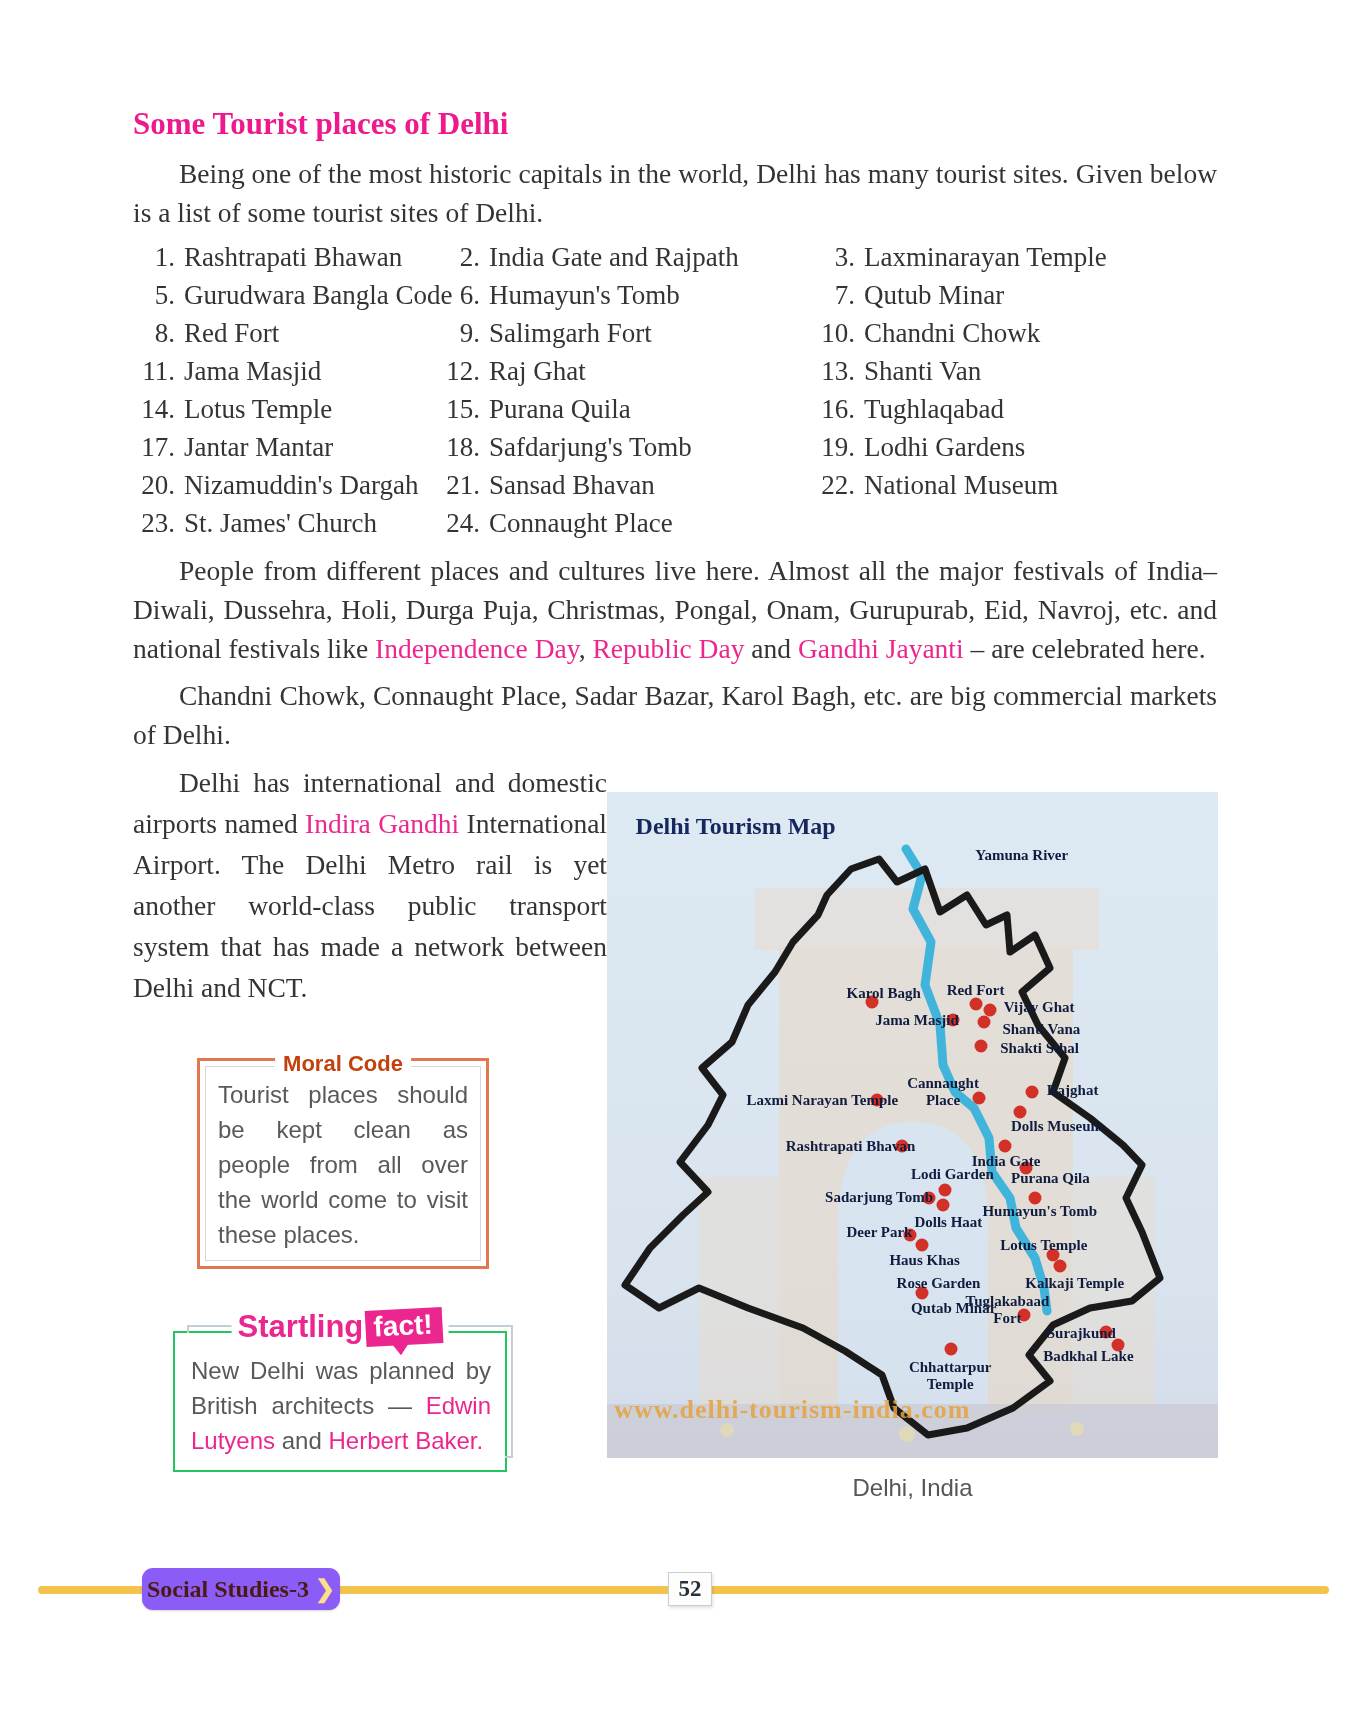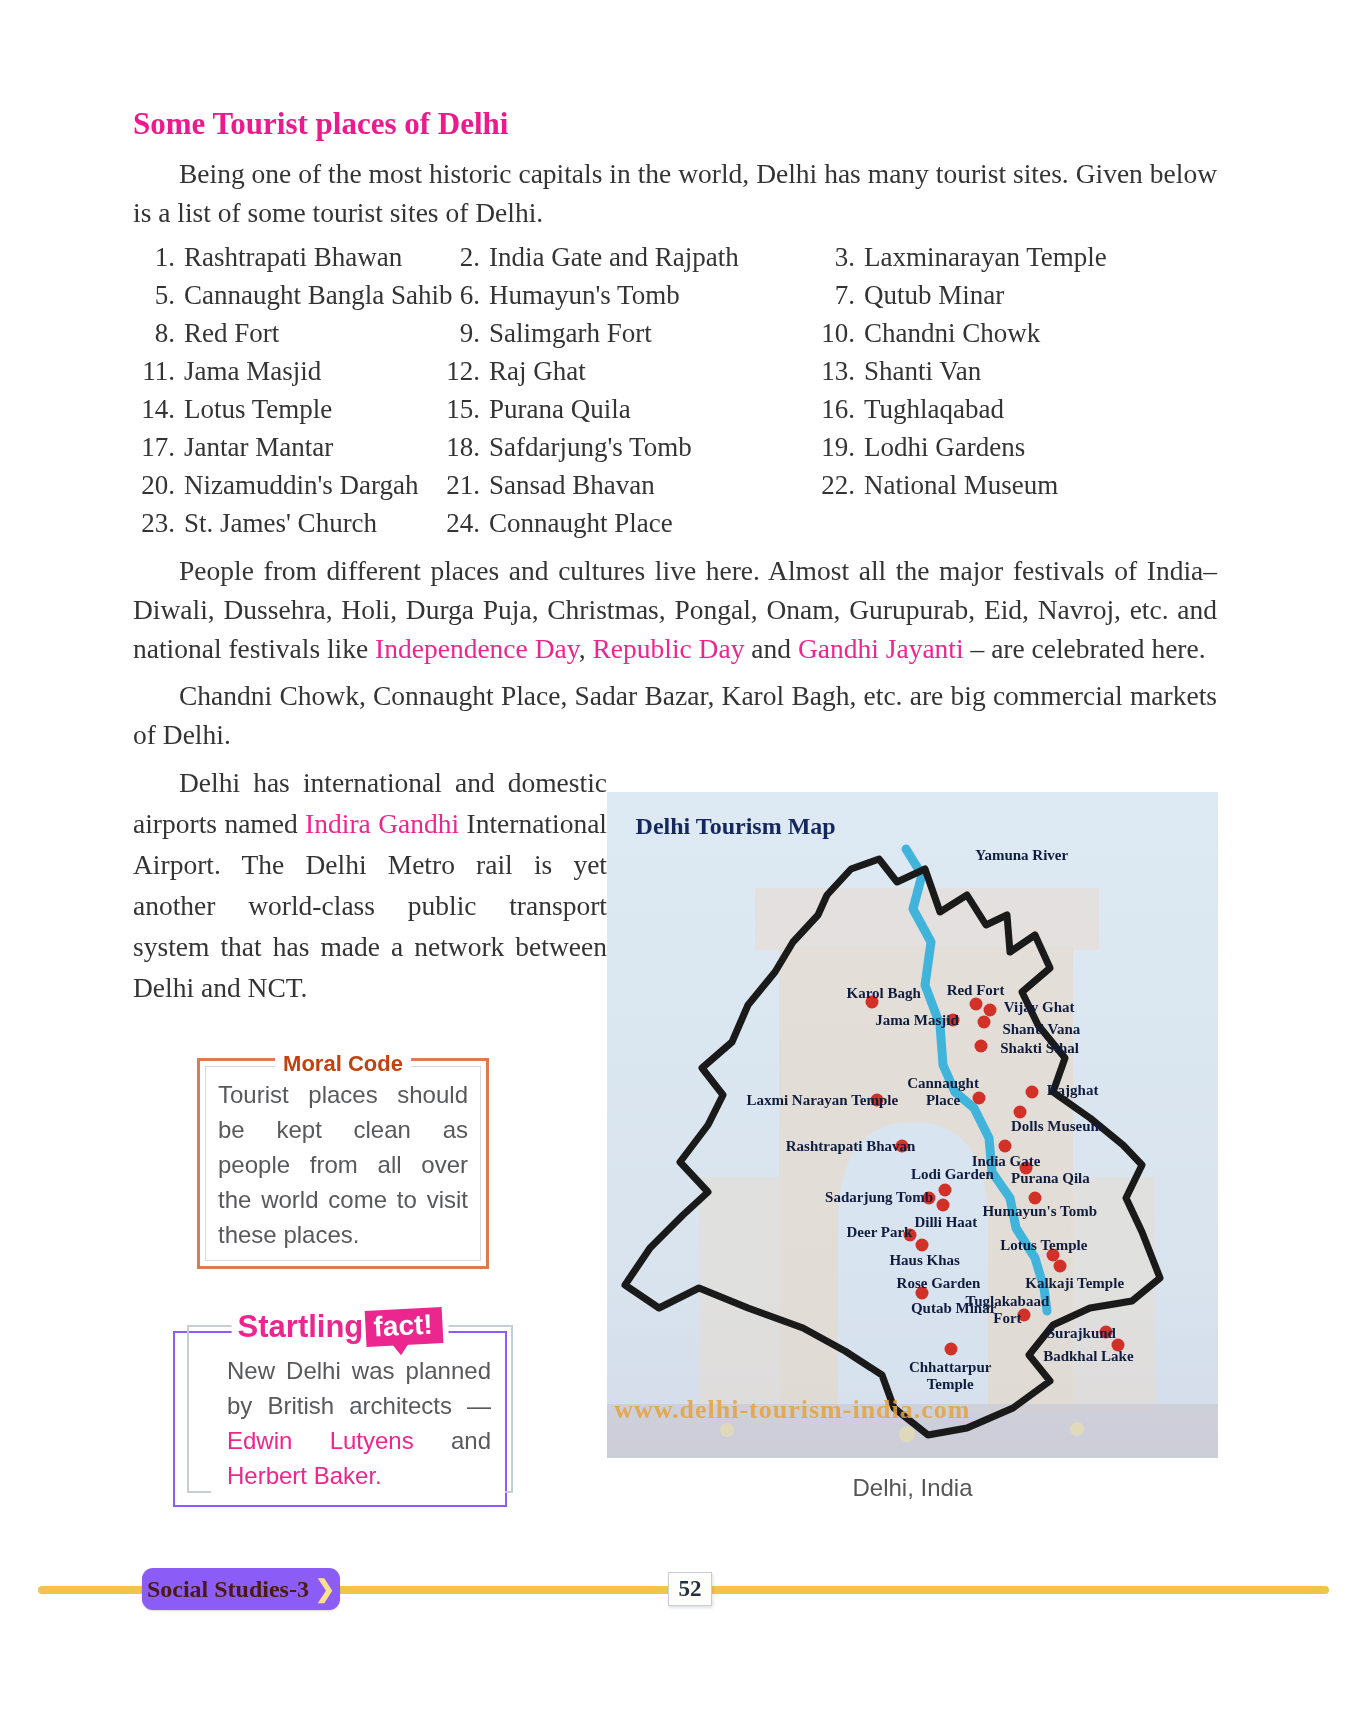--- a/index.html
+++ b/index.html
@@ -30,21 +30,21 @@
                border:3px solid #e2794e; background:#fff; }
   .moral-inner { border:1px solid #d8d8d8; margin:5px; padding:10px 12px 8px 12px; }
   .moral-title { position:absolute; top:-18px; left:50%; transform:translateX(-50%);
                  background:#fff; padding:0 8px; font-family:"Liberation Sans",sans-serif;
                  font-weight:bold; font-size:22px; color:#c2410c; white-space:nowrap;margin-top:8px; }
   .box-text { font-family:"Liberation Sans",sans-serif; font-size:24px; line-height:35px;
               color:#58595b; text-align:justify; }
 
   
   .fact-box { position:relative; margin:62px 0 0 40px; width:334px;
-              border:2px solid #8b5cf6; background:#fff;padding-left:36px; }
+              border:2px solid #22c55e; background:#fff; }
   .fact-box::before { content:""; position:absolute; top:-8px; left:12px; right:-8px; bottom:12px;
                       border:2px solid #c2ced8; pointer-events:none; }
   .fact-inner { position:relative; padding:20px 14px 12px 16px; background:#fff; }
   .fact-title { position:absolute; top:-24px; left:50%; transform:translateX(-50%);
                 background:#fff; padding:0 6px; display:flex; align-items:center; z-index:2; }
   .fact-title-word { font-family:"Liberation Sans",sans-serif; font-weight:bold;
                      font-size:31px; color:#ec268f; }
   .fact-tag { position:relative; font-family:"Liberation Sans",sans-serif; font-weight:bold;
               font-size:28px; color:#fff; background:#ec268f; padding:1px 10px 3px 8px;
               transform:rotate(-3deg); margin-left:2px; }
@@ -86,21 +86,21 @@
 <div class="page">
 
   <h1 class="title">Some Tourist places of Delhi</h1>
 
   <p class="para">Being one of the most historic capitals in the world, Delhi has many tourist sites. Given below is a list of some tourist sites of Delhi.</p>
 
   <div class="sites-grid" id="sites-grid">
       <div class="site"><span class="num">1.</span><span>Rashtrapati Bhawan</span></div>
       <div class="site"><span class="num">2.</span><span>India Gate and Rajpath</span></div>
       <div class="site"><span class="num">3.</span><span>Laxminarayan Temple</span></div>
-      <div class="site"><span class="num">5.</span><span>Cannaught Bangla Sahib</span></div>
+      <div class="site"><span class="num">5.</span><span>Gurudwara Bangla Code</span></div>
       <div class="site"><span class="num">6.</span><span>Humayun's Tomb</span></div>
       <div class="site"><span class="num">7.</span><span>Qutub Minar</span></div>
       <div class="site"><span class="num">8.</span><span>Red Fort</span></div>
       <div class="site"><span class="num">9.</span><span>Salimgarh Fort</span></div>
       <div class="site"><span class="num">10.</span><span>Chandni Chowk</span></div>
       <div class="site"><span class="num">11.</span><span>Jama Masjid</span></div>
       <div class="site"><span class="num">12.</span><span>Raj Ghat</span></div>
       <div class="site"><span class="num">13.</span><span>Shanti Van</span></div>
       <div class="site"><span class="num">14.</span><span>Lotus Temple</span></div>
       <div class="site"><span class="num">15.</span><span>Purana Quila</span></div>
@@ -210,21 +210,21 @@
 Place</div>
             <div class="map-label" style="left: 61.5%; top: 44.7%;">Rajghat</div>
             <div class="map-label" style="left: 19.5%; top: 46.3%;">Laxmi Narayan Temple</div>
             <div class="map-label" style="left: 56.5%; top: 50.2%;">Dolls Museum</div>
             <div class="map-label" style="left: 25%; top: 53.2%;">Rashtrapati Bhavan</div>
             <div class="map-label" style="left: 51%; top: 55.4%;">India Gate</div>
             <div class="map-label" style="left: 56.5%; top: 58%;">Purana Qila</div>
             <div class="map-label" style="left: 42.5%; top: 57.3%;">Lodi Garden</div>
             <div class="map-label" style="left: 30.5%; top: 60.8%;">Sadarjung Tomb</div>
             <div class="map-label" style="left: 52.5%; top: 62.9%;">Humayun's Tomb</div>
-            <div class="map-label" style="left: 43%; top: 64.6%;">Dilli Haat</div>
+            <div class="map-label" style="left: 43%; top: 64.6%;">Dolls Haat</div>
             <div class="map-label" style="left: 33.5%; top: 66%;">Deer Park</div>
             <div class="map-label" style="left: 39.5%; top: 70.3%;">Haus Khas</div>
             <div class="map-label" style="left: 55%; top: 68%;">Lotus Temple</div>
             <div class="map-label" style="left: 40.5%; top: 73.7%;">Rose Garden</div>
             <div class="map-label" style="left: 58.5%; top: 73.7%;">Kalkaji Temple</div>
             <div class="map-label" style="left: 42.5%; top: 77.5%;">Qutab Minar</div>
             <div class="map-label center" style="left: 56%; top: 77.8%;">Tuglakabaad
 Fort</div>
             <div class="map-label" style="left: 61.5%; top: 81.2%;">Surajkund</div>
             <div class="map-label" style="left: 61%; top: 84.7%;">Badkhal Lake</div>

